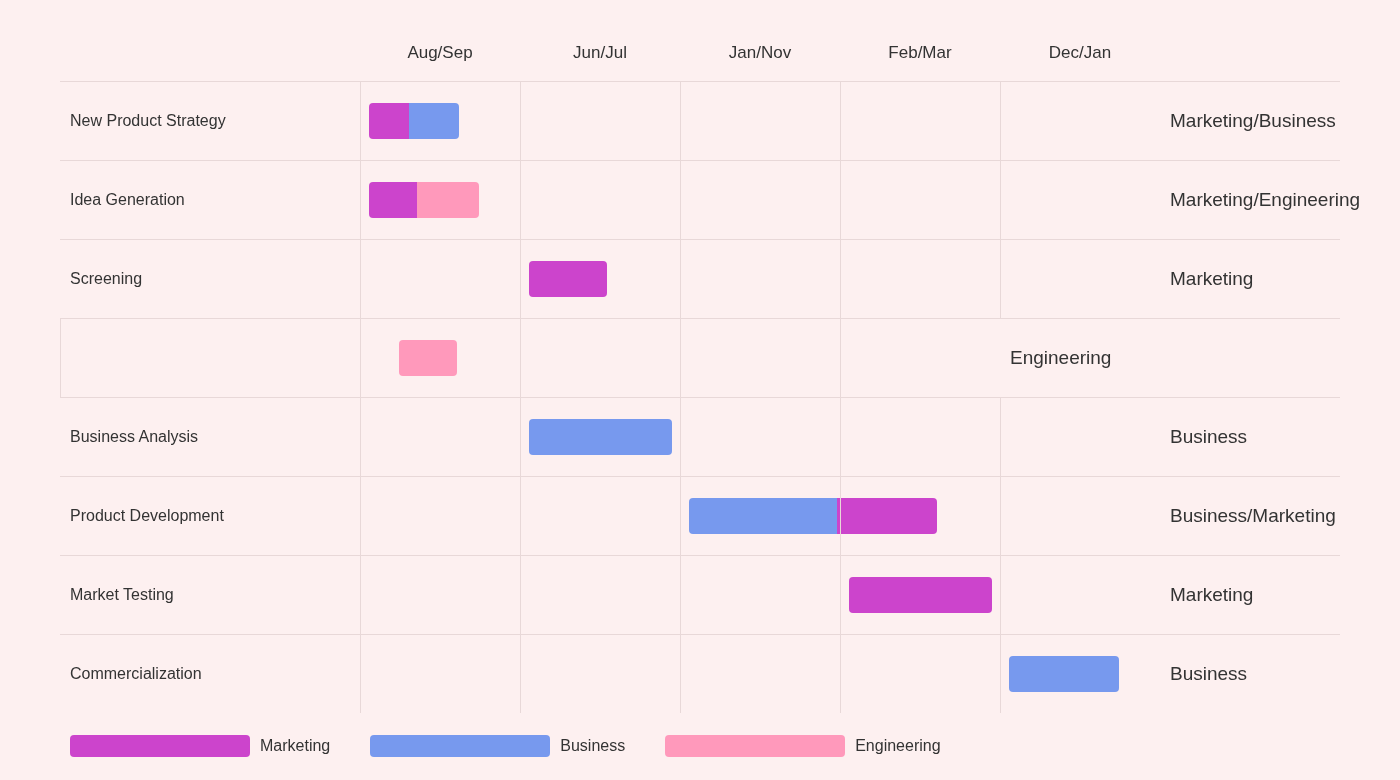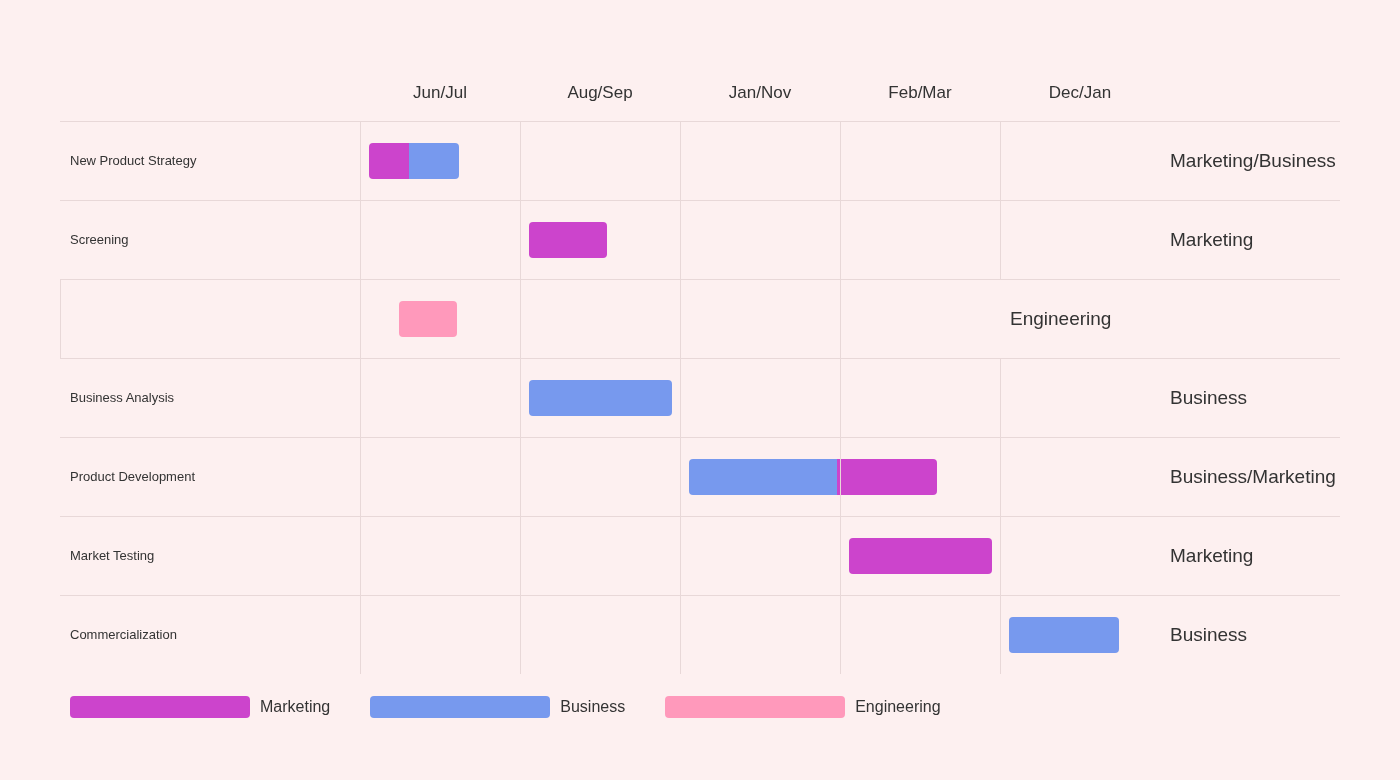--- a/index.html
+++ b/index.html
@@ -34,21 +34,21 @@
     }
     .data-row {
       display: grid;
       grid-template-columns: 300px repeat(5, 160px) 200px;
       border-top: 1px solid #e8d8d8;
     }
     .data-row:last-of-type {
       border-bottom: 1px solid #e8d8d8;
     }
     .row-label {
-      font-size: 13px;
+      font-size: 16px;
       color: #333;
       display: flex;
       align-items: center;
       padding: 0 10px 0 10px;
       height: 78px;
       font-weight: 400;
     }
     .row-dept {
       font-size: 19px;
       color: #333;
@@ -118,22 +118,22 @@
       font-size: 16px;
       color: #333;
     }
   </style>
 </head>
 <body>
 
 <div class="chart-container">
   <div class="header-row">
     <div class="header-cell"></div>
+    <div class="header-cell">Aug/Sep</div>
     <div class="header-cell">Jun/Jul</div>
-    <div class="header-cell">Aug/Sep</div>
     <div class="header-cell">Jan/Nov</div>
     <div class="header-cell">Feb/Mar</div>
     <div class="header-cell">Dec/Jan</div>
     <div class="header-cell"></div>
   </div>
 
   <div class="data-row">
     <div class="row-label">New Product Strategy</div>
     <div class="cell">
       <div class="bar-group">
@@ -141,20 +141,34 @@
         <div class="bar bar-business" style="width:50px;"></div>
       </div>
     </div>
     <div class="cell"></div>
     <div class="cell"></div>
     <div class="cell"></div>
     <div class="cell"></div>
     <div class="row-dept">Marketing/Business</div>
   </div>
 
+  <div class="data-row">
+    <div class="row-label">Idea Generation</div>
+    <div class="cell">
+      <div class="bar-group">
+        <div class="bar bar-marketing" style="width:48px;"></div>
+        <div class="bar bar-engineering" style="width:62px;"></div>
+      </div>
+    </div>
+    <div class="cell"></div>
+    <div class="cell"></div>
+    <div class="cell"></div>
+    <div class="cell"></div>
+    <div class="row-dept">Marketing/Engineering</div>
+  </div>
 
   <div class="data-row">
     <div class="row-label">Screening</div>
     <div class="cell"></div>
     <div class="cell">
       <div class="bar bar-marketing" style="width:78px;"></div>
     </div>
     <div class="cell"></div>
     <div class="cell"></div>
     <div class="cell"></div>

